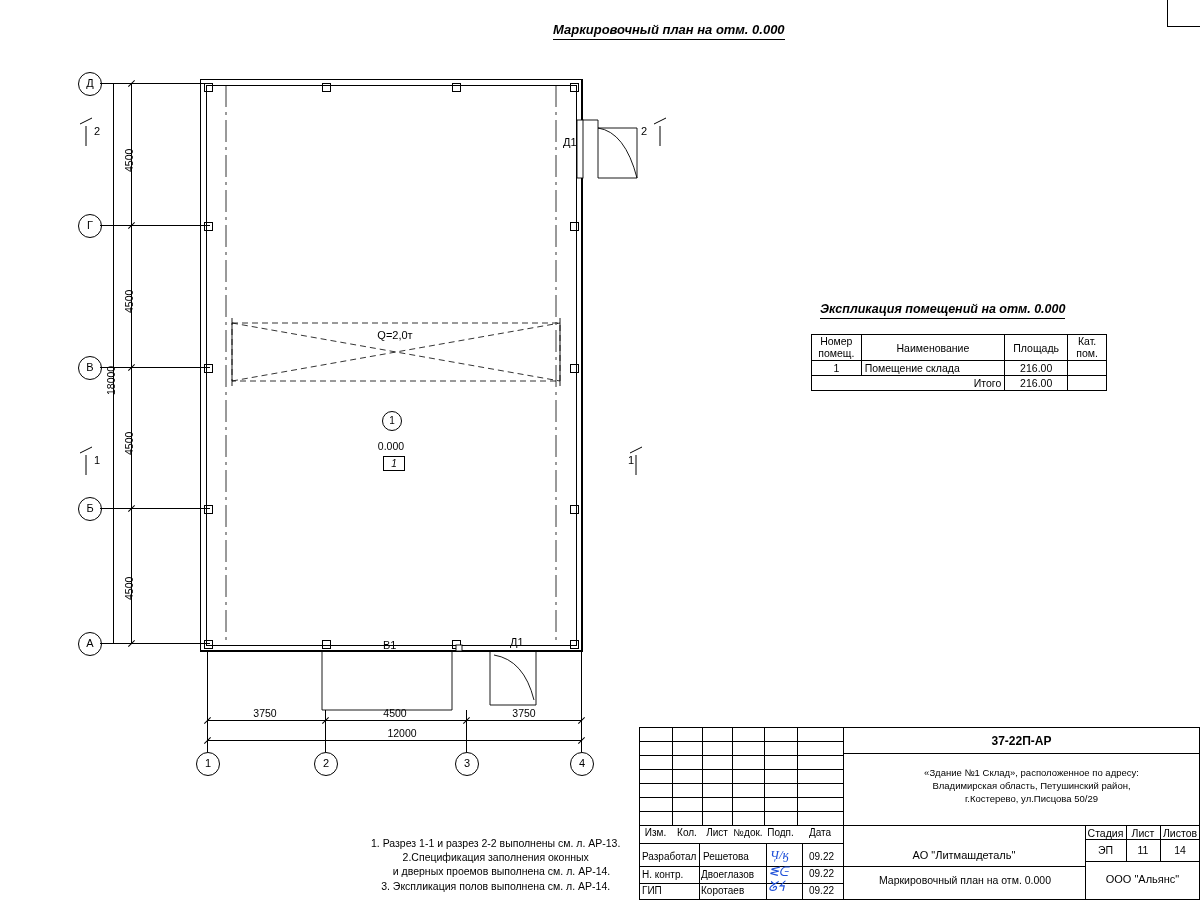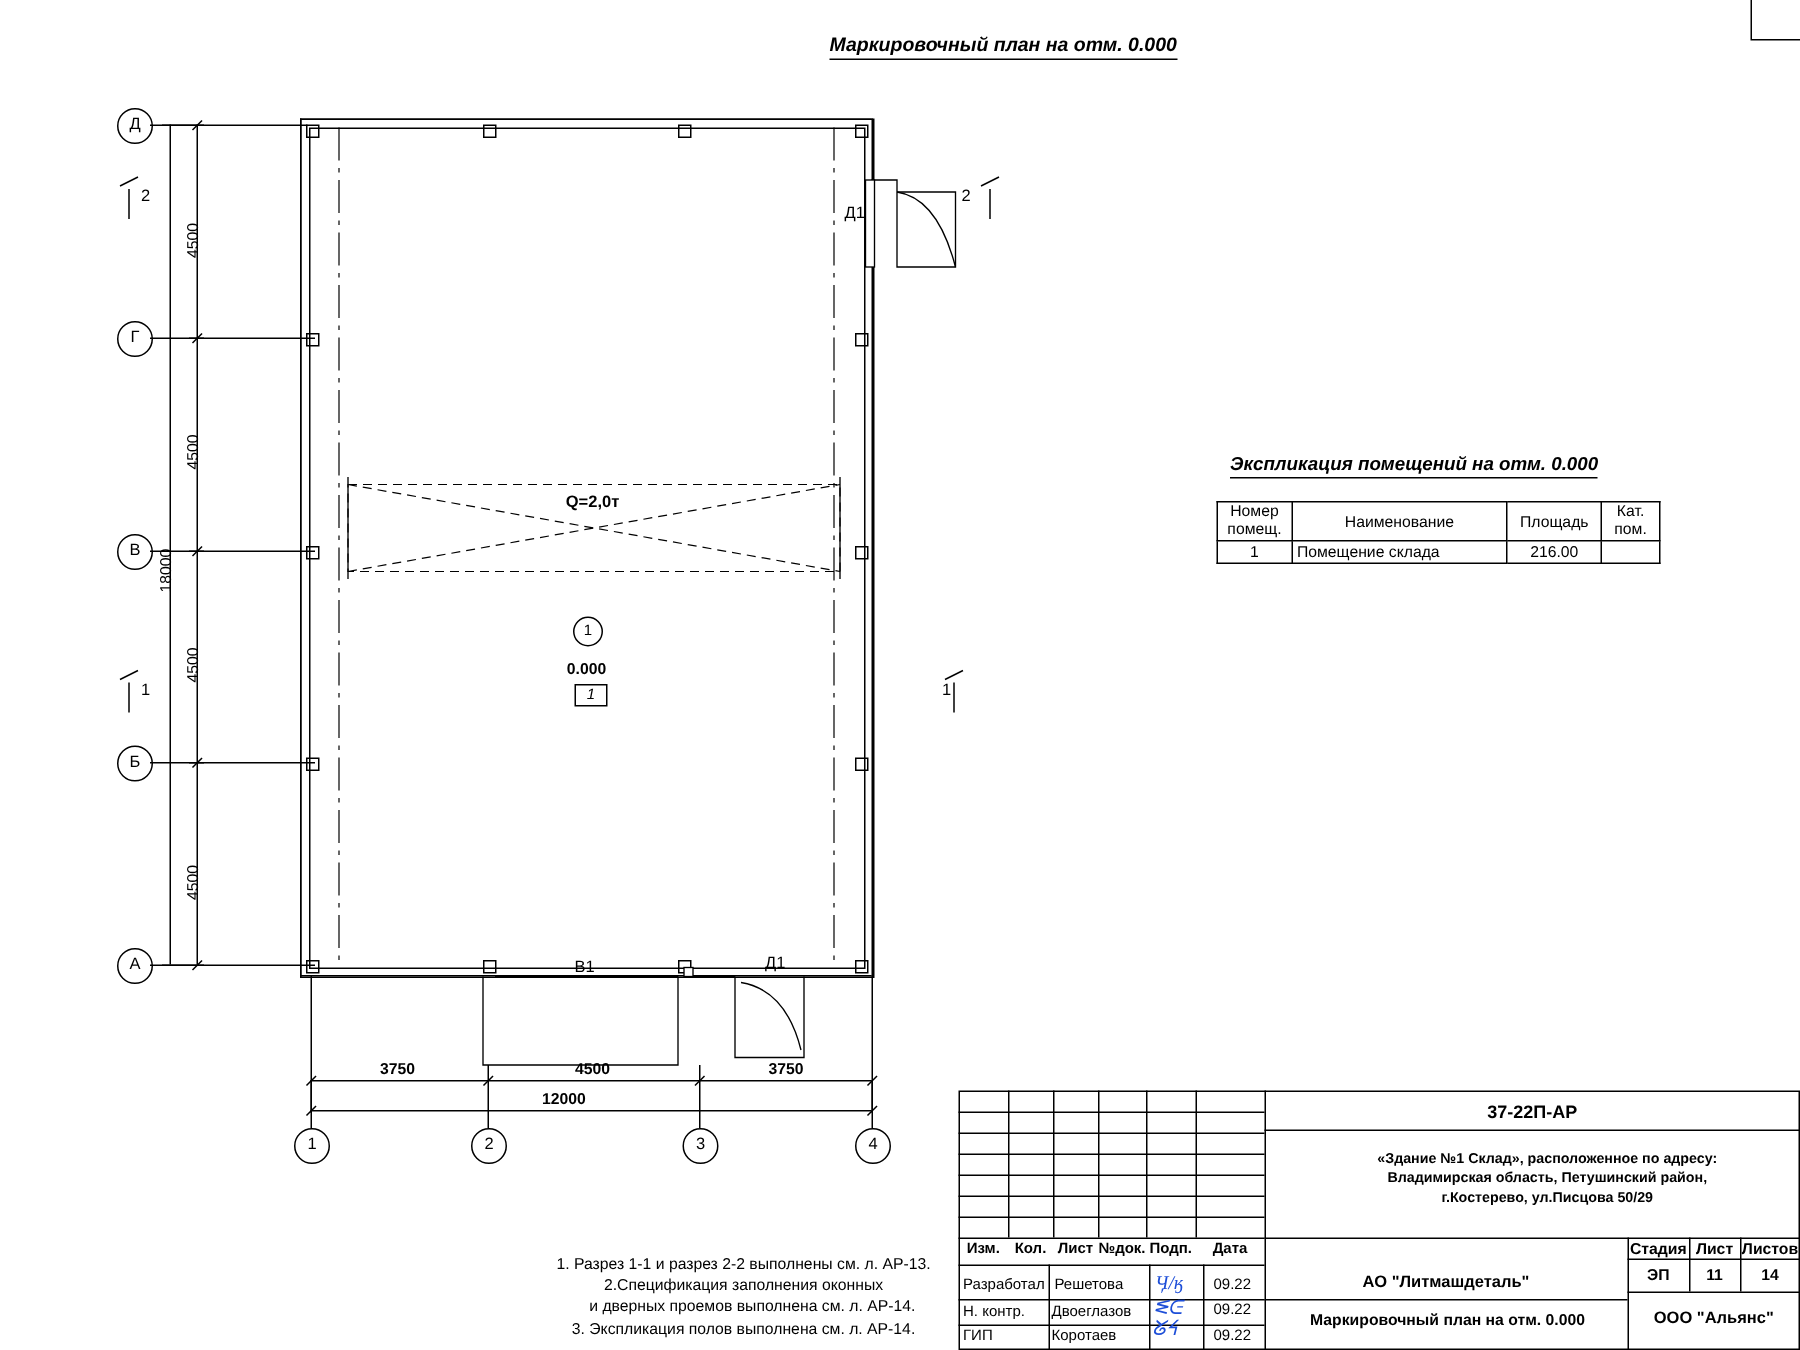--- a/index.html
+++ b/index.html
@@ -17,21 +17,21 @@
   }
   .sheet {
     position: absolute;
     left: 0; top: 0;
     width: 1200px;
     height: 900px;
   }
   
   .abs { position: absolute; }
   .txt { position: absolute; white-space: pre; font-size: 11px; line-height: 1.15; }
-  .txt-c { position: absolute; white-space: pre; font-size: 11px; text-align: center; font-weight: bold; }
+  .txt-c { position: absolute; white-space: pre; font-size: 11px; text-align: center; }
   .title-plan {
     position: absolute;
     font-style: italic;
     font-weight: bold;
     font-size: 13px;
     white-space: nowrap;
   }
   .title-plan::after {
     content: "";
     position: absolute;
@@ -253,21 +253,21 @@
   <div class="dim-tick" style="left:462px; top:720px;"></div>
   <div class="dim-tick" style="left:577px; top:720px;"></div>
   <div class="dim-tick" style="left:203px; top:740px;"></div>
   <div class="dim-tick" style="left:577px; top:740px;"></div>
   <div class="vline" style="left:207px; top:720px; height:22px;"></div>
   <div class="vline" style="left:581px; top:720px; height:22px;"></div>
 
   <div class="txt-c" style="left:225px; top:707px; width:80px; font-size:10.5px;">3750</div>
   <div class="txt-c" style="left:355px; top:707px; width:80px; font-size:10.5px;">4500</div>
   <div class="txt-c" style="left:484px; top:707px; width:80px; font-size:10.5px;">3750</div>
-  <div class="txt-c" style="left:336px; top:727px; width:80px; font-size:10.5px;">12000</div>
+  <div class="txt-c" style="left:362px; top:727px; width:80px; font-size:10.5px;">12000</div>
 
   <div class="expl-title" style="left:820px; top:302px;">Экспликация помещений на отм. 0.000</div>
 
   <table class="expl-table" style="left:811px; top:334px; width:296px;">
     <tbody>
         <tr>
       <td style="width:44px; text-align:center; line-height:1.1;">
         <span style="white-space:pre-line;">Номер
 помещ.</span>
       </td>
@@ -277,20 +277,26 @@
         <span style="white-space:pre-line;">Кат.
 пом.</span>
       </td>
     </tr>
     <tr>
       <td style="text-align:center;">1</td>
       <td>Помещение склада</td>
       <td style="text-align:center;">216.00</td>
       <td></td>
     </tr>
+    <tr>
+      <td style="border-right:none;"></td>
+      <td style="text-align:right; border-left:none;">Итого</td>
+      <td style="text-align:center;">216.00</td>
+      <td></td>
+    </tr>
   </tbody>
     </table>
 
   <div class="notes" style="left:371px; top:836px;">1. Разрез 1-1 и разрез 2-2 выполнены см. л. АР-13.
 2.Спецификация заполнения оконных
     и дверных проемов выполнена см. л. АР-14.
 3. Экспликация полов выполнена см. л. АР-14.</div>
 
   <div class="abs" style="left:639px; top:727px; width:561px; height:173px;">
 

